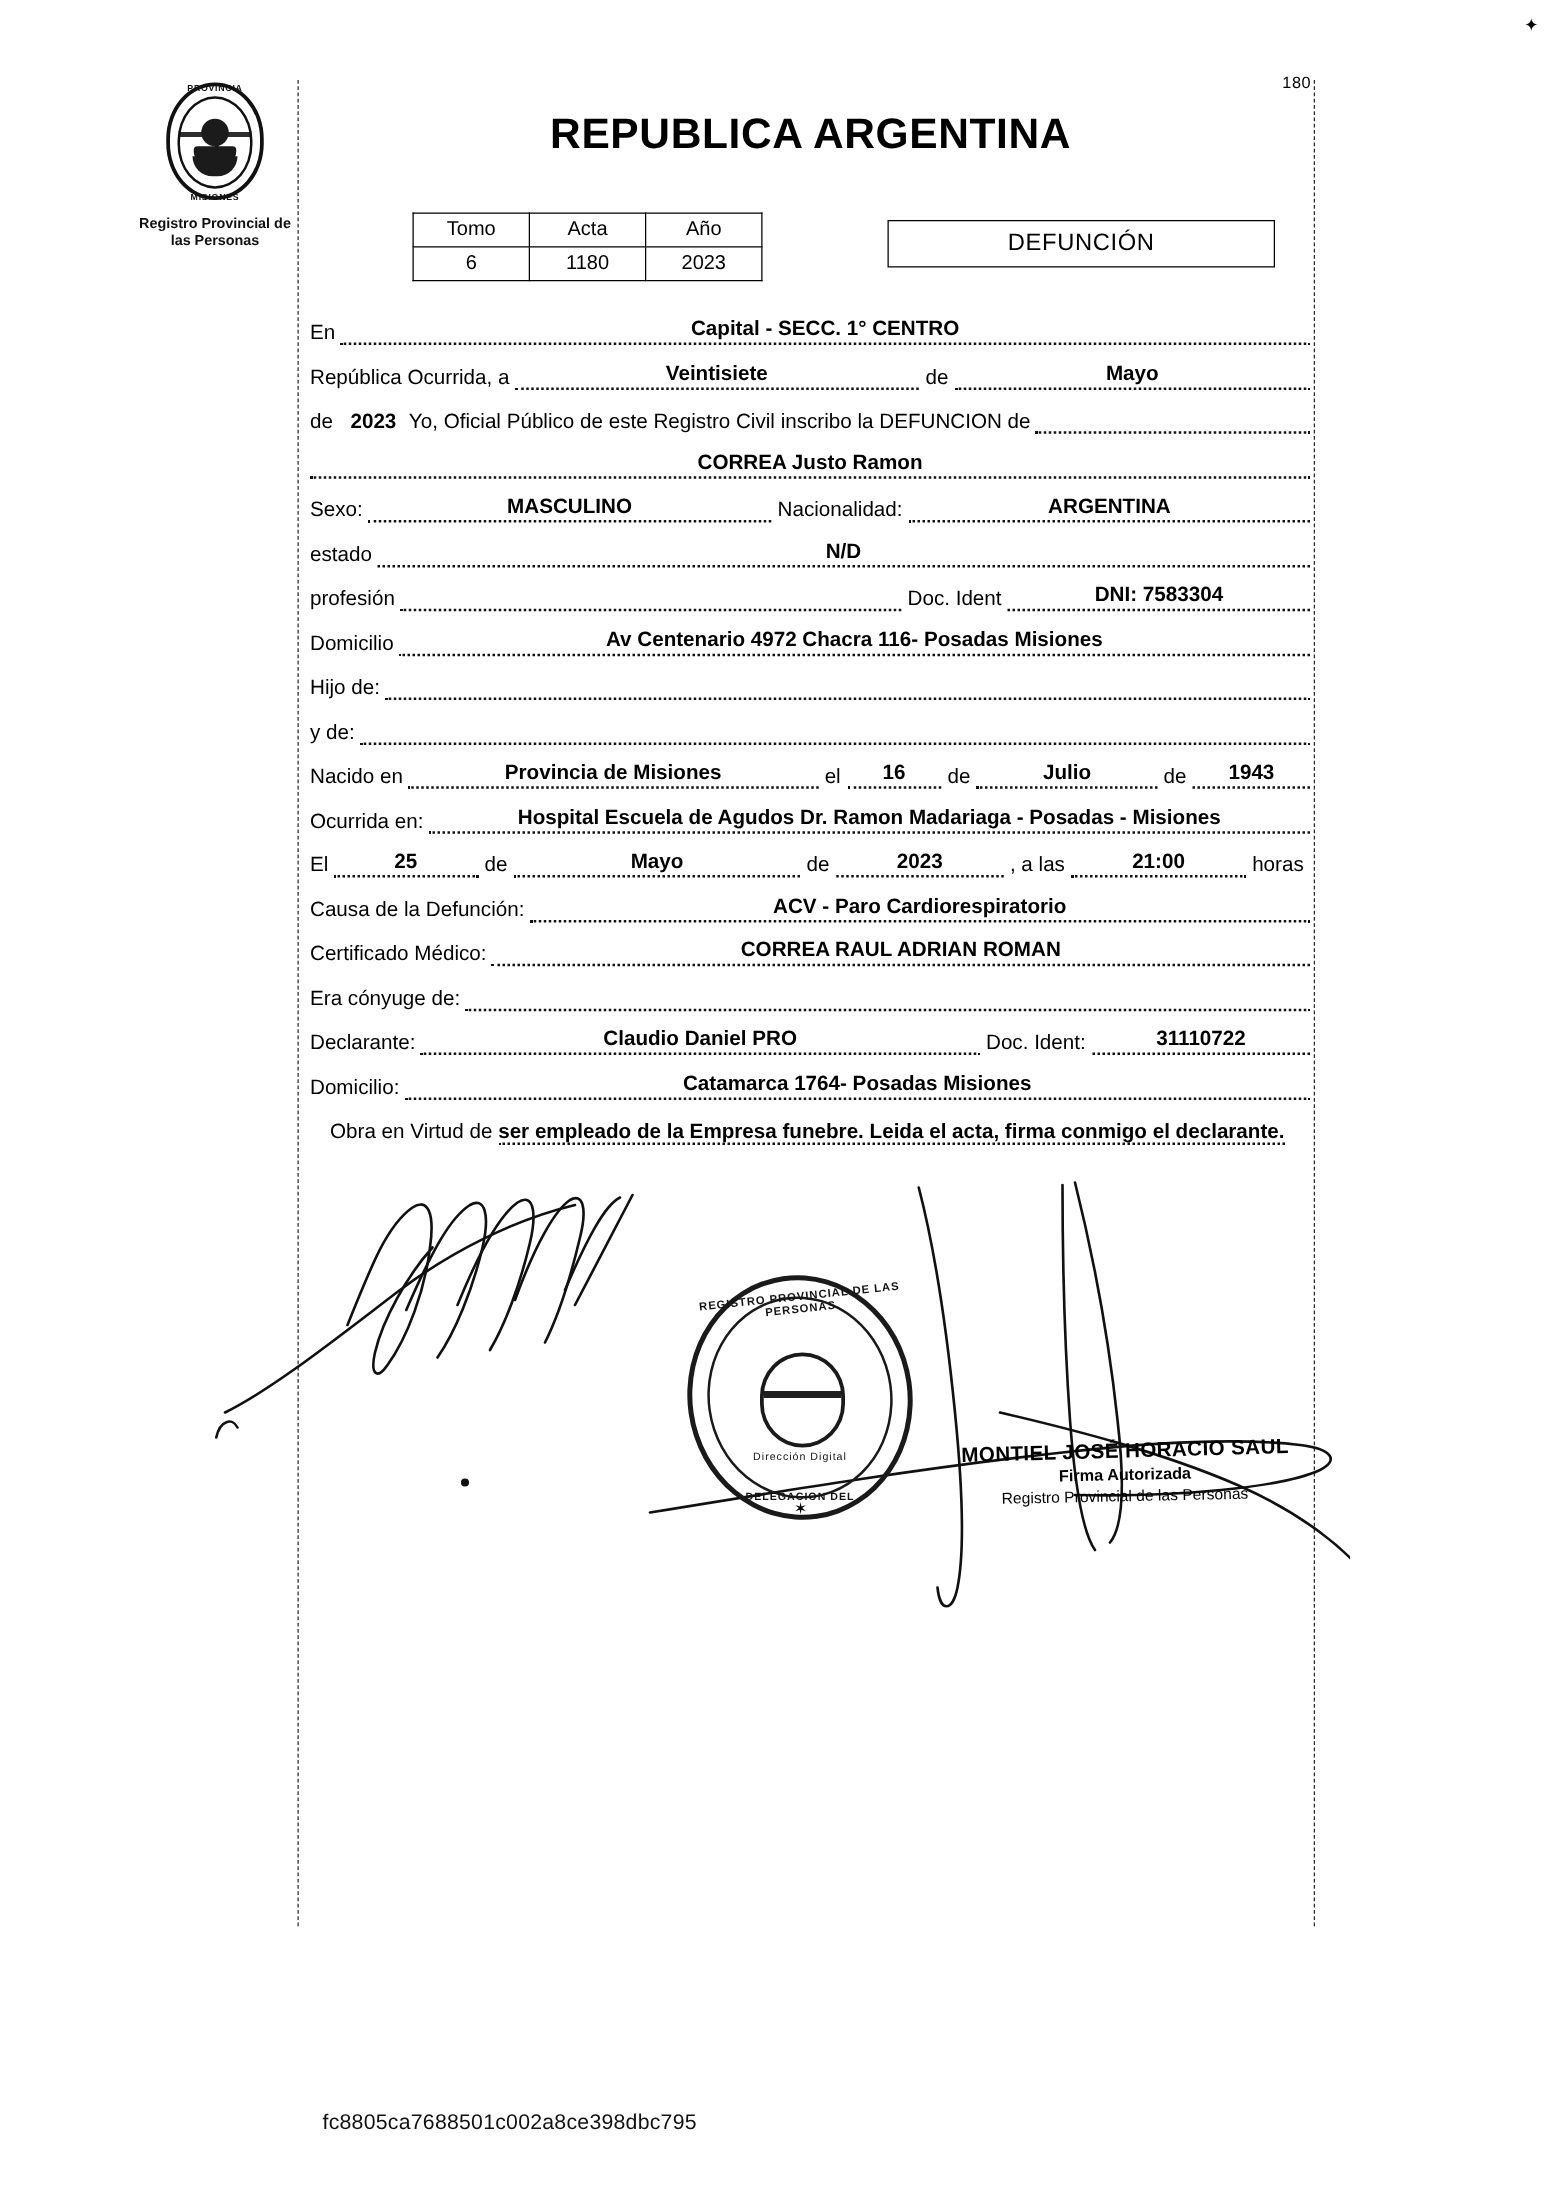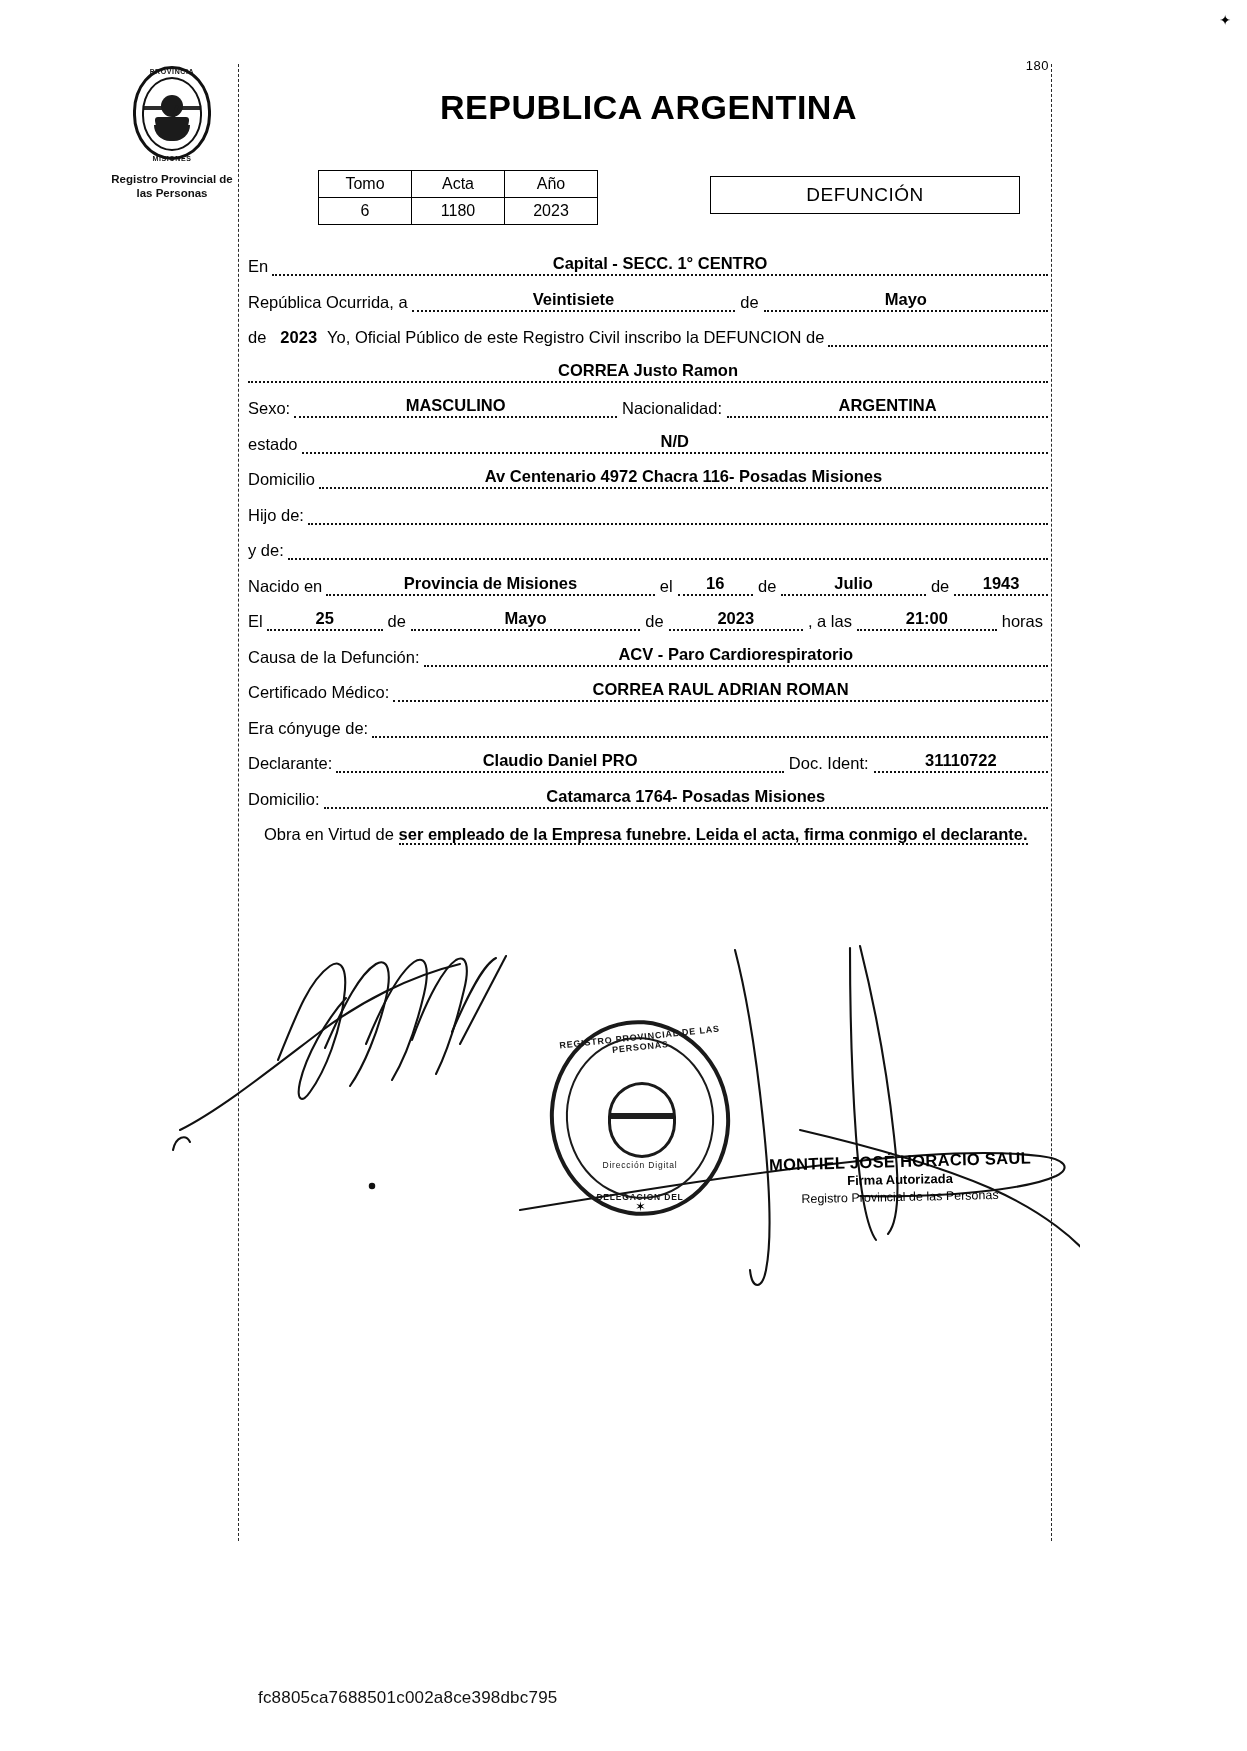--- a/index.html
+++ b/index.html
@@ -154,21 +154,21 @@
     top: 88px;
     text-align: center;
     font-size: 34px;
     font-weight: bold;
     letter-spacing: .5px;
   }
 
   
   .meta-table {
     position: absolute;
-    left: 318px;
+    left: 330px;
     top: 170px;
     border-collapse: collapse;
     font-size: 16px;
   }
   .meta-table td, .meta-table th {
     border: 1.5px solid #000;
     width: 84px;
     height: 26px;
     text-align: center;
     font-weight: normal;
@@ -423,20 +423,26 @@
       <span class="fill">MASCULINO</span>
       <span class="nofill">Nacionalidad:</span>
       <span class="fill">ARGENTINA</span>
     </div>
 
     <div class="row">
       <span class="lbl">estado</span>
       <span class="fill">N/D</span>
     </div>
 
+    <div class="row">
+      <span class="lbl">profesión</span>
+      <span class="fill grow3"></span>
+      <span class="nofill">Doc. Ident</span>
+      <span class="fill">DNI: 7583304</span>
+    </div>
 
     <div class="row">
       <span class="lbl">Domicilio</span>
       <span class="fill">Av Centenario 4972 Chacra 116- Posadas Misiones</span>
     </div>
 
     <div class="row">
       <span class="lbl">Hijo de:</span>
       <span class="fill"></span>
     </div>
@@ -450,20 +456,24 @@
       <span class="lbl">Nacido en</span>
       <span class="fill grow3">Provincia de Misiones</span>
       <span class="nofill">el</span>
       <span class="fill">16</span>
       <span class="nofill">de</span>
       <span class="fill grow2">Julio</span>
       <span class="nofill">de</span>
       <span class="fill">1943</span>
     </div>
 
+    <div class="row">
+      <span class="lbl">Ocurrida en:</span>
+      <span class="fill">Hospital Escuela de Agudos Dr. Ramon Madariaga - Posadas - Misiones</span>
+    </div>
 
     <div class="row">
       <span class="lbl">El</span>
       <span class="fill">25</span>
       <span class="nofill">de</span>
       <span class="fill grow2">Mayo</span>
       <span class="nofill">de</span>
       <span class="fill">2023</span>
       <span class="nofill">, a las</span>
       <span class="fill">21:00</span>

